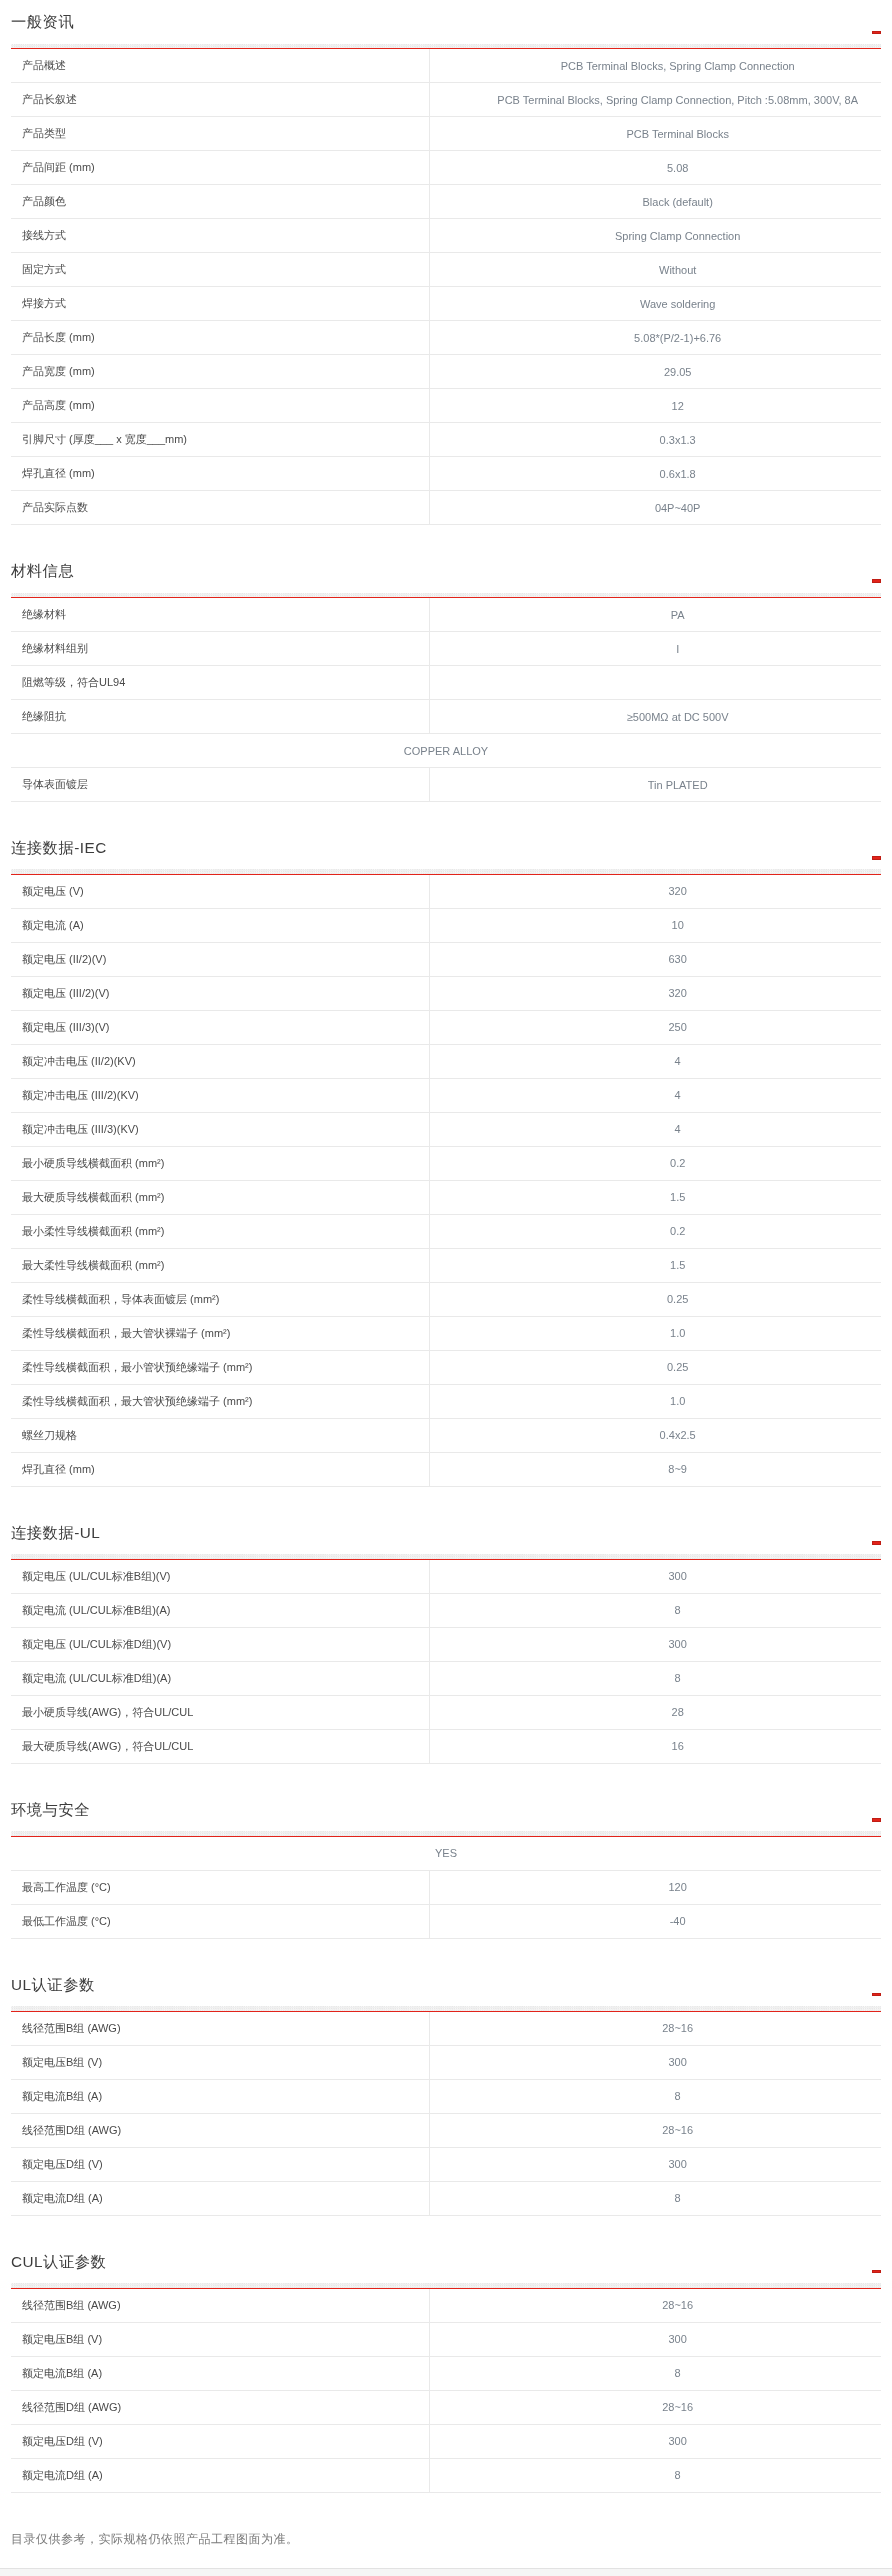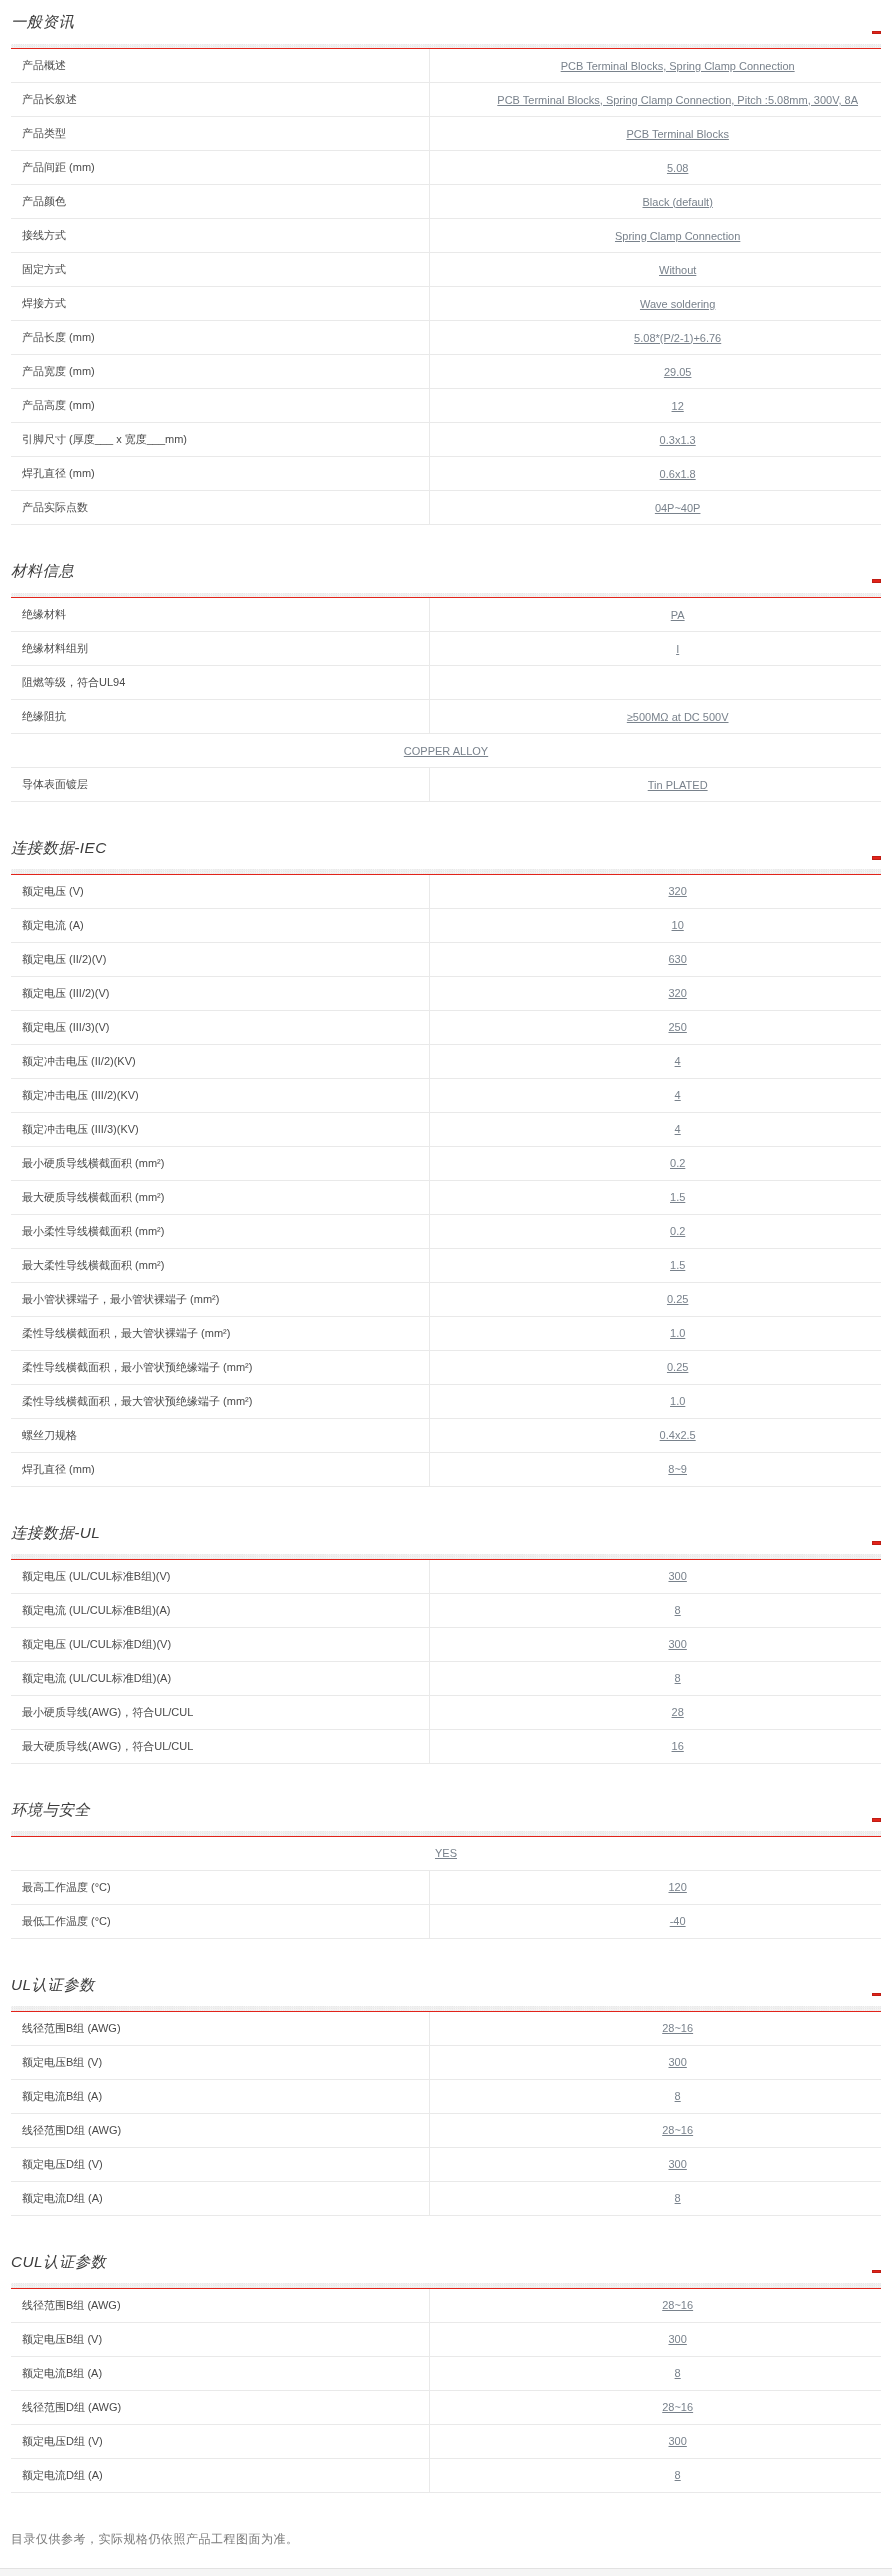--- a/index.html
+++ b/index.html
@@ -7,21 +7,21 @@
   body {
     width:892px; height:2576px; position:relative; overflow:hidden;
     font-family:"Liberation Sans","DejaVu Sans",sans-serif;
     -webkit-font-smoothing:antialiased;
   }
   .page { padding:14.2px 11px 0 11px; }
 
   .section { margin-top:38px; }
   .section:first-child { margin-top:0; }
 
-  .sec-head { position:relative;font-style:italic; }
+  .sec-head { position:relative; }
   .sec-title {
     font-size:15.3px; line-height:16.4px; font-weight:normal;
     color:#3c3c3c; letter-spacing:0.5px;
   }
   .collapse-btn {
     position:absolute; right:0; top:16.4px;
     width:9.3px; height:3.3px;
     background:#e2231a; border:0.5px solid #c01d14;
     cursor:pointer; display:block;
   }
@@ -37,21 +37,21 @@
   .spec-row { display:flex; min-height:34px; border-bottom:1.1px solid #e9e9e9; background:#fff;gap:44px; }
   .spec-label {
     width:48.2%; display:flex; align-items:center;
     padding:4.4px 8.8px 4.4px 11px;
     border-right:1.1px solid #e9e9e9;
     font-size:11px; color:#4a4a4a;
   }
   .spec-value {
     flex:1; display:flex; align-items:center; justify-content:center;
     padding:4.4px 16.4px; text-align:center;
-    font-size:11px; color:#79828c;text-decoration:underline;
+    font-size:11px; color:#79828c;
   }
 
   .footer-note {
     margin-top:38px; text-align:left;
     font-size:12px; color:#7a7a7a; letter-spacing:0.5px;
   }
   .bottom-bar {
     position:absolute; left:0; right:0; bottom:0;
     height:8.2px; background:#f5f5f5; border-top:0.5px solid #e2e2e2;
   }
@@ -206,21 +206,21 @@
           </div>
           <div class="spec-row">
             <div class="spec-label">最小柔性导线横截面积 (mm²)</div>
             <div class="spec-value">0.2</div>
           </div>
           <div class="spec-row">
             <div class="spec-label">最大柔性导线横截面积 (mm²)</div>
             <div class="spec-value">1.5</div>
           </div>
           <div class="spec-row">
-            <div class="spec-label">最小管状裸端子，最小管状裸端子 (mm²)</div>
+            <div class="spec-label">柔性导线横截面积，导体表面镀层 (mm²)</div>
             <div class="spec-value">0.25</div>
           </div>
           <div class="spec-row">
             <div class="spec-label">柔性导线横截面积，最大管状裸端子 (mm²)</div>
             <div class="spec-value">1.0</div>
           </div>
           <div class="spec-row">
             <div class="spec-label">柔性导线横截面积，最小管状预绝缘端子 (mm²)</div>
             <div class="spec-value">0.25</div>
           </div>

